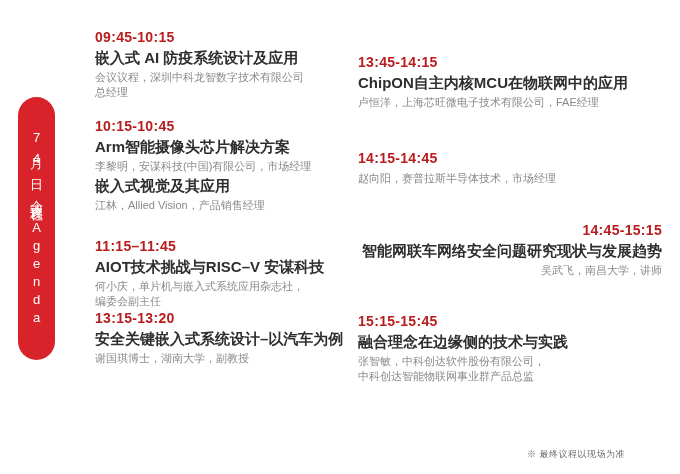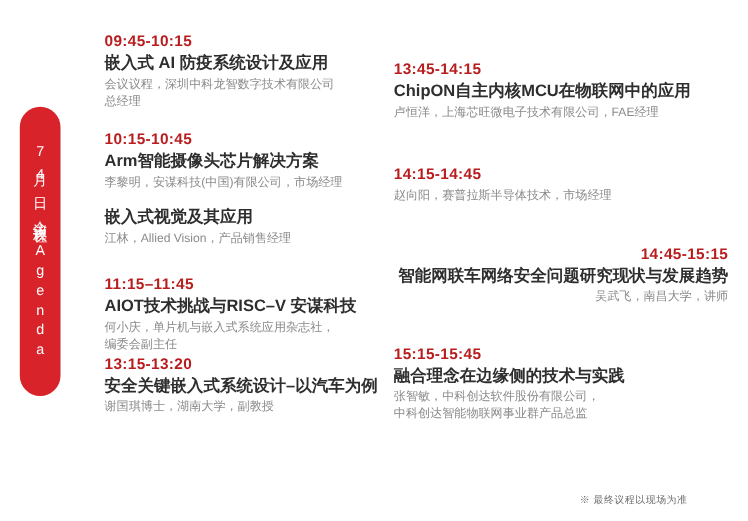--- a/index.html
+++ b/index.html
@@ -53,21 +53,21 @@
   }
   .session .speaker {
     font-size: 11px;
     color: #8a8a8a;
     line-height: 15px;
     margin-top: 3px;
     white-space: pre-line;
   }
   
   .mb17 { margin-bottom: 17px; }
-  .mb15 { margin-bottom: 15px; }
+  .mb15 { margin-bottom: 3px; }
   .mb24 { margin-bottom: 24px; }
   .mb23 { }
   .mb39 { margin-bottom: 39px; }
   .mb35 { margin-bottom: 35px; }
   .mb34 { margin-bottom: 34px; text-align: right; }
   .footer-note {
     position: absolute;
     left: 527px;
     top: 448px;
     font-size: 9px;

